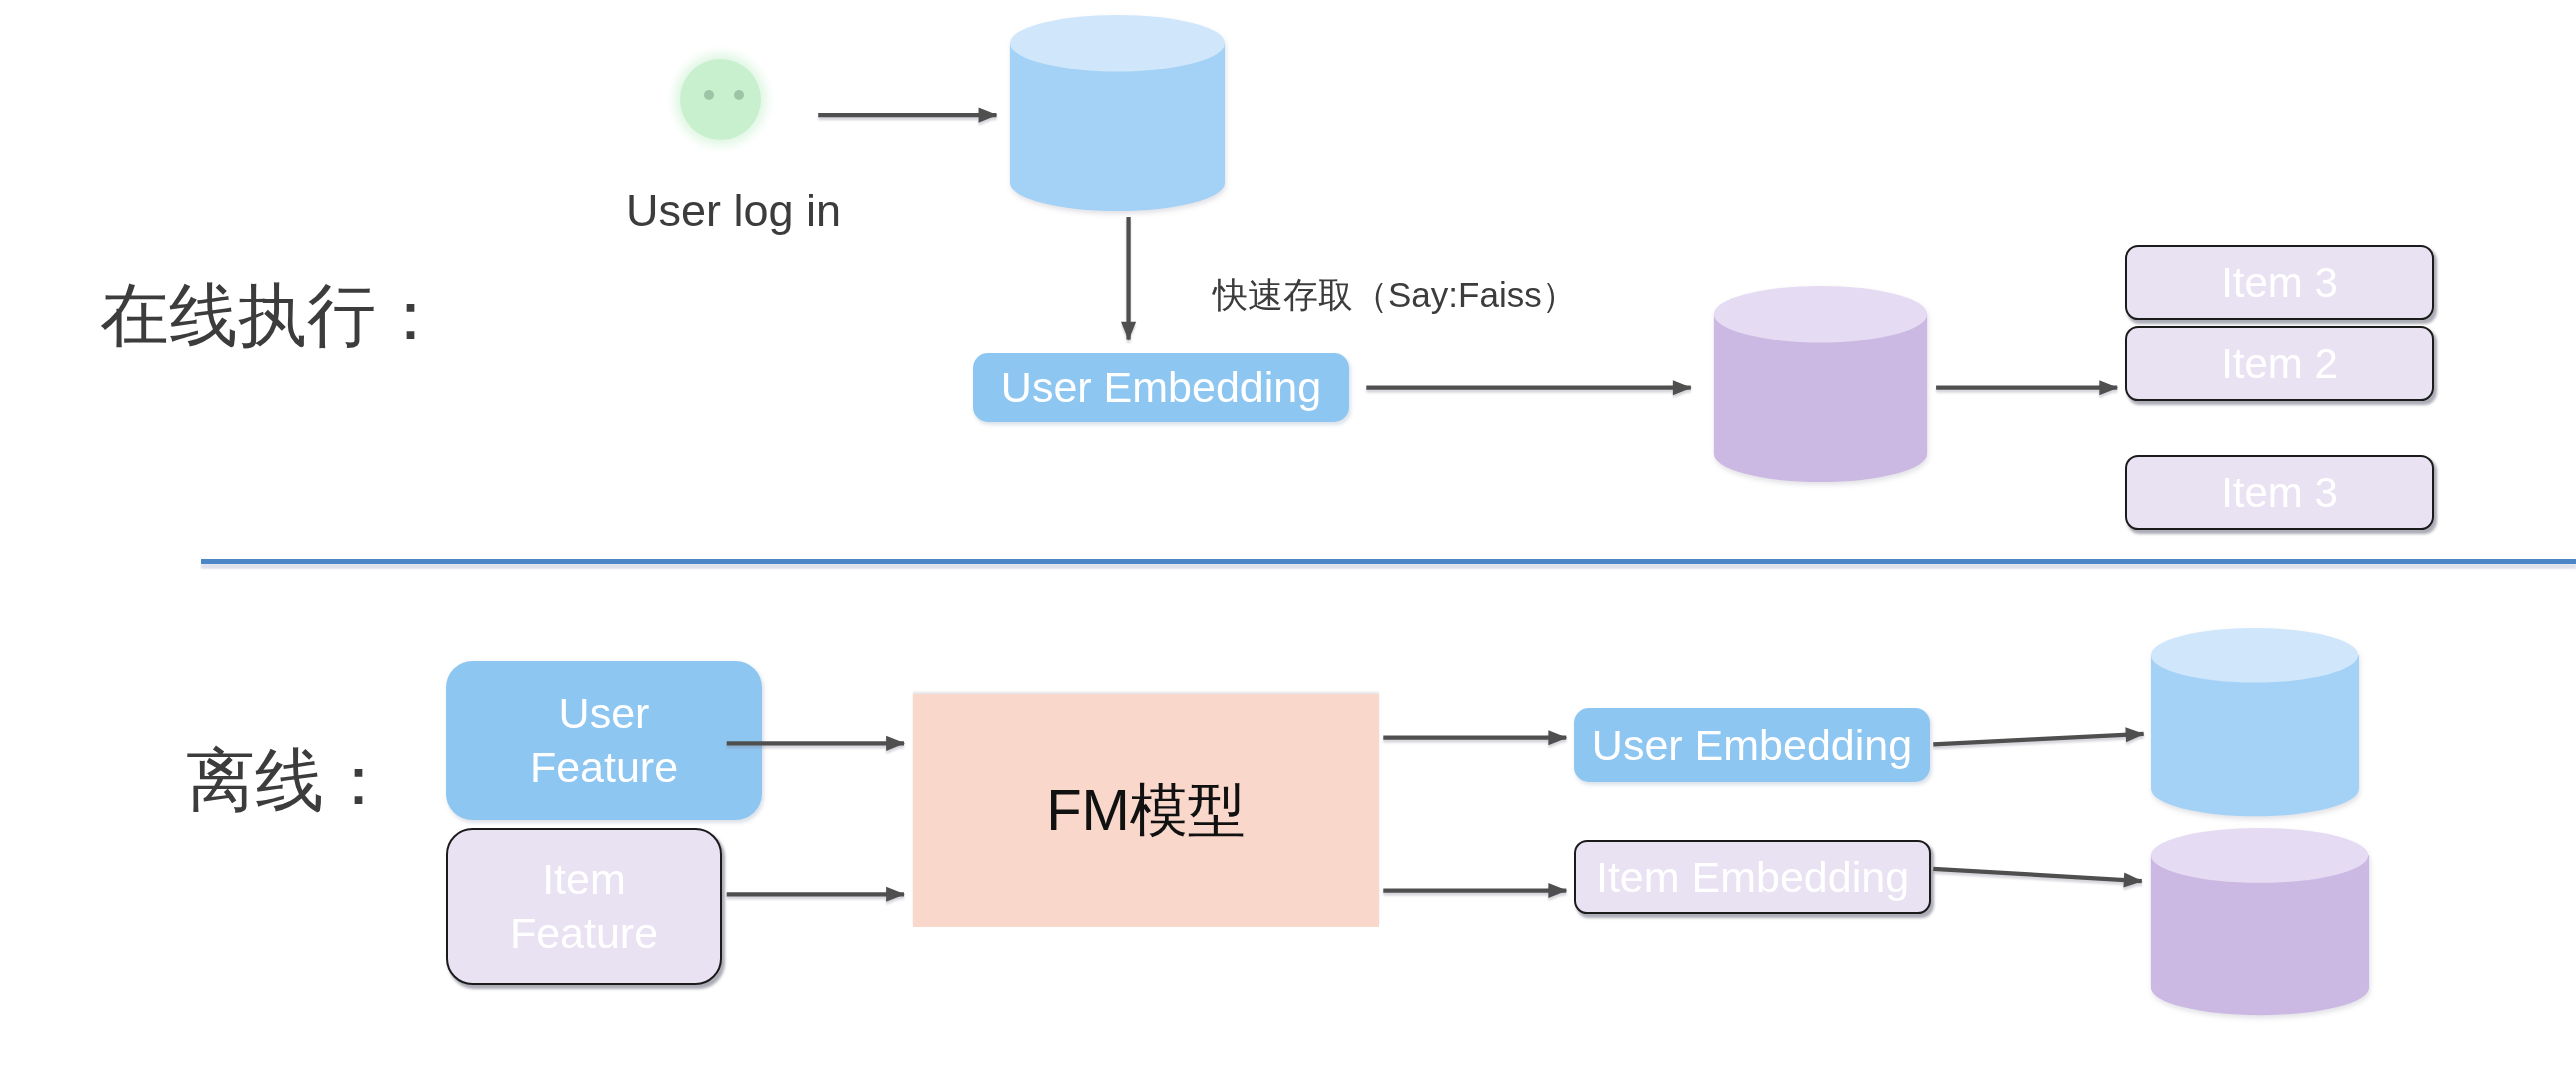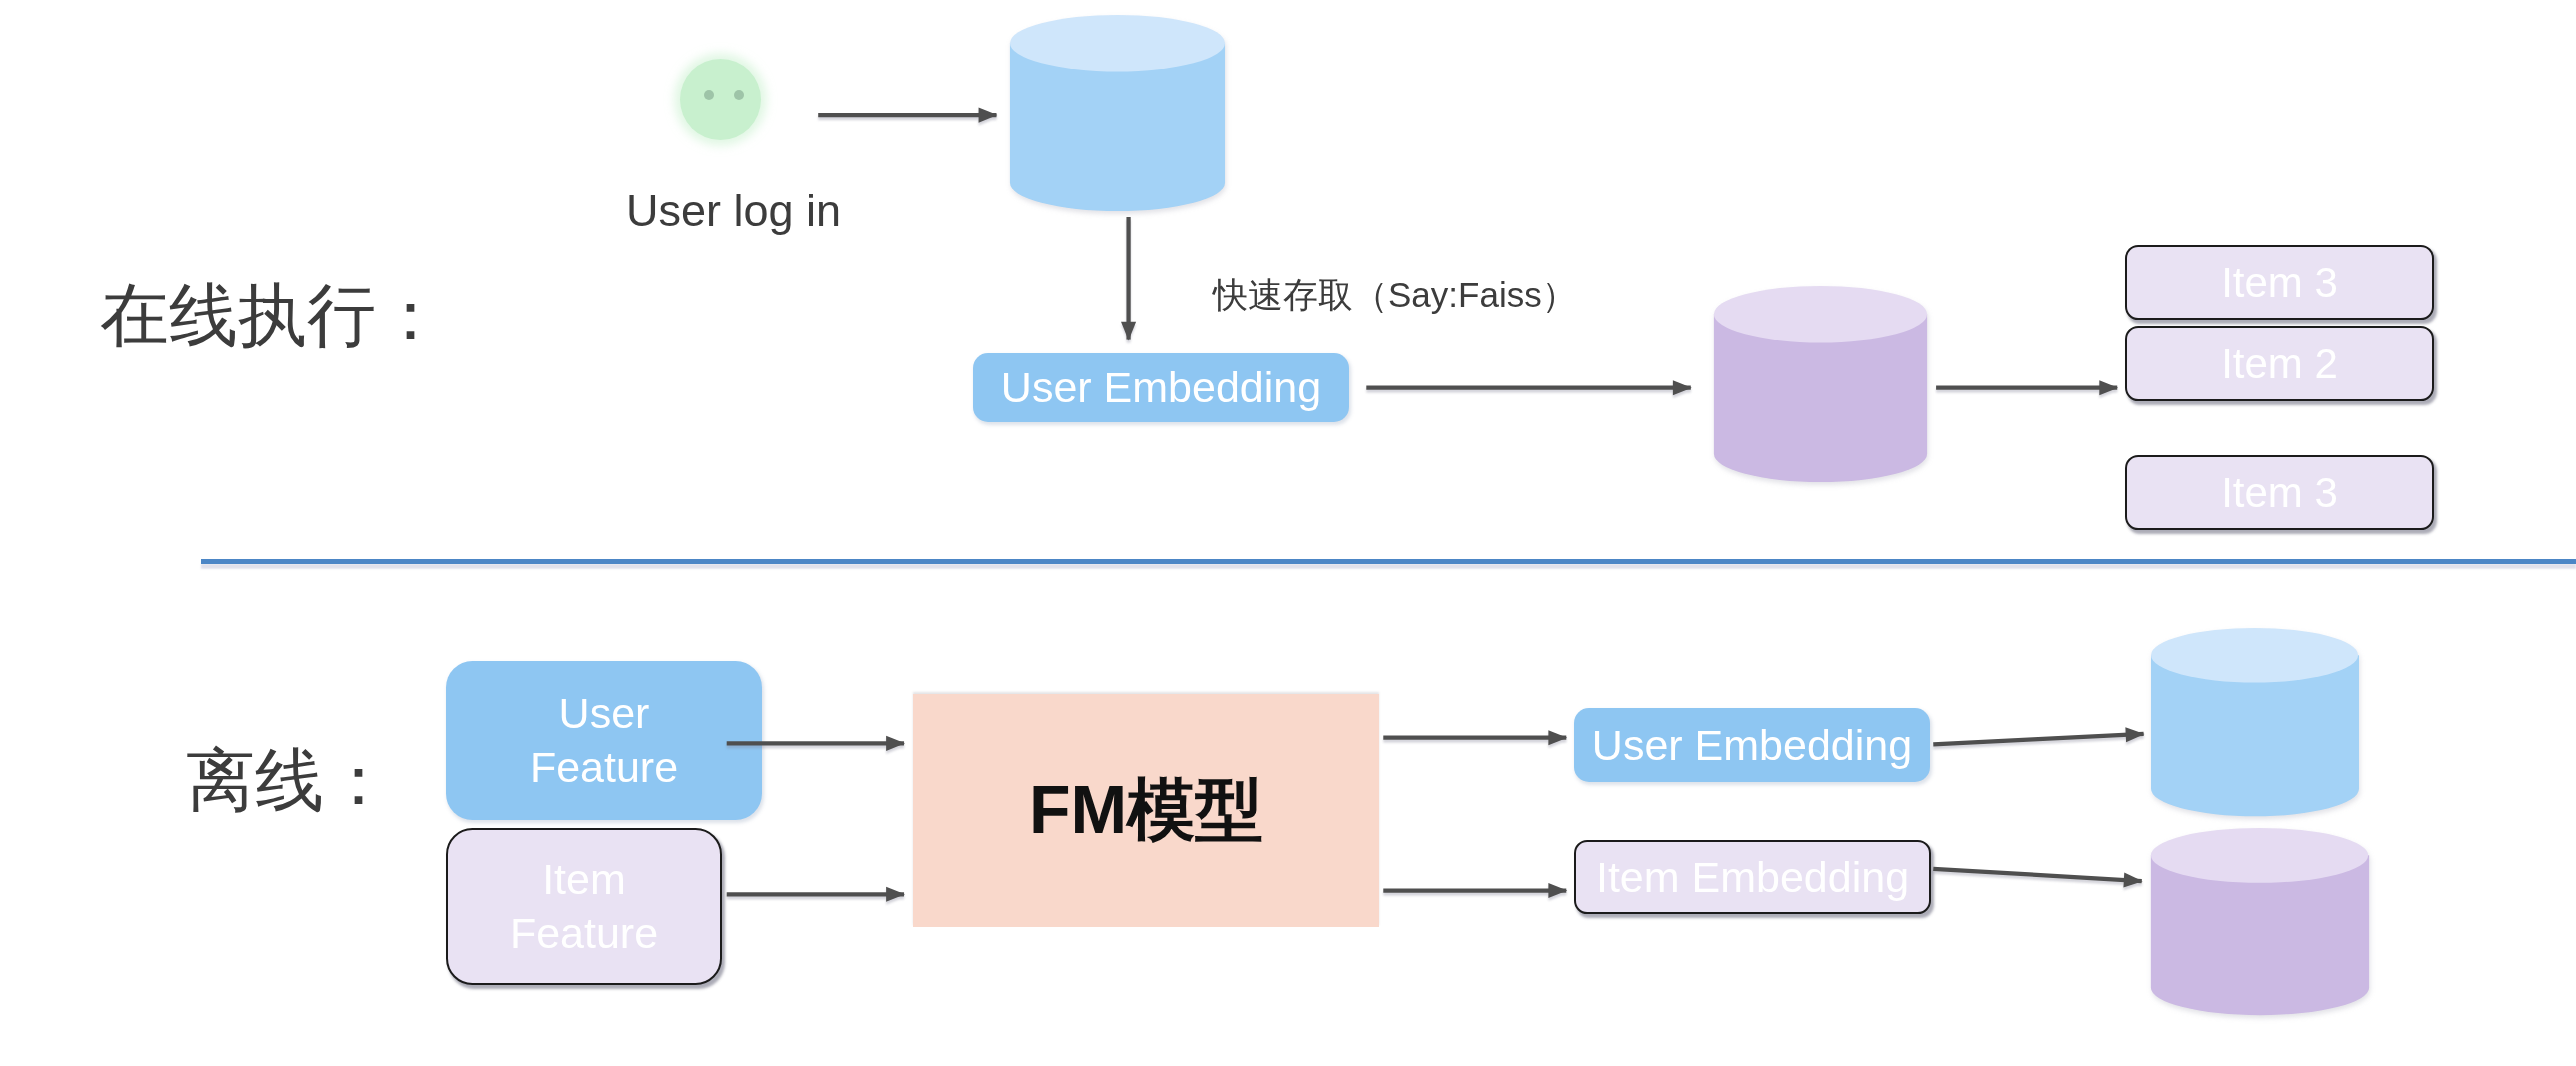--- a/index.html
+++ b/index.html
@@ -18,21 +18,21 @@
   .blue-node{background:var(--blue-box);border-radius:15px;box-shadow:1.9px 2.8px 3.8px rgba(120,140,170,0.25);}
   .purple-node{
     background:var(--purple-box);border:2.8px solid var(--purple-box-border);
     border-radius:13.2px;box-shadow:2.8px 3.8px 2.8px rgba(70,70,95,0.45);
   }
   .feature-node{border-radius:26.4px;font-size:43px;line-height:1.25;}
   .embed-node{font-size:43px;}
   .item-node{font-size:42px;border-radius:13.2px;border-width:2.4px;}
   .fm-node{
     position:absolute;background:var(--salmon-box);display:flex;align-items:center;justify-content:center;
-    font-size:68px;color:#111111;box-shadow:0 -1.9px 1.9px rgba(150,150,160,0.25);font-weight:bold;
+    font-size:58px;color:#111111;box-shadow:0 -1.9px 1.9px rgba(150,150,160,0.25);
   }
   .user-circle{
     position:absolute;border-radius:50%;background:var(--green-user);
     box-shadow:0 0 9.4px 5.7px rgba(200,240,206,0.55);
   }
   .user-circle .dot{position:absolute;width:10.4px;height:10.4px;border-radius:50%;background:var(--green-user-dot);}
   .cylinder{position:absolute;overflow:visible;filter:drop-shadow(1.9px 3.8px 2.8px rgba(140,140,160,0.25));}
   #divider{
     position:absolute;background:var(--divider);
     box-shadow:0 4.7px 1.9px rgba(170,170,200,0.38);

